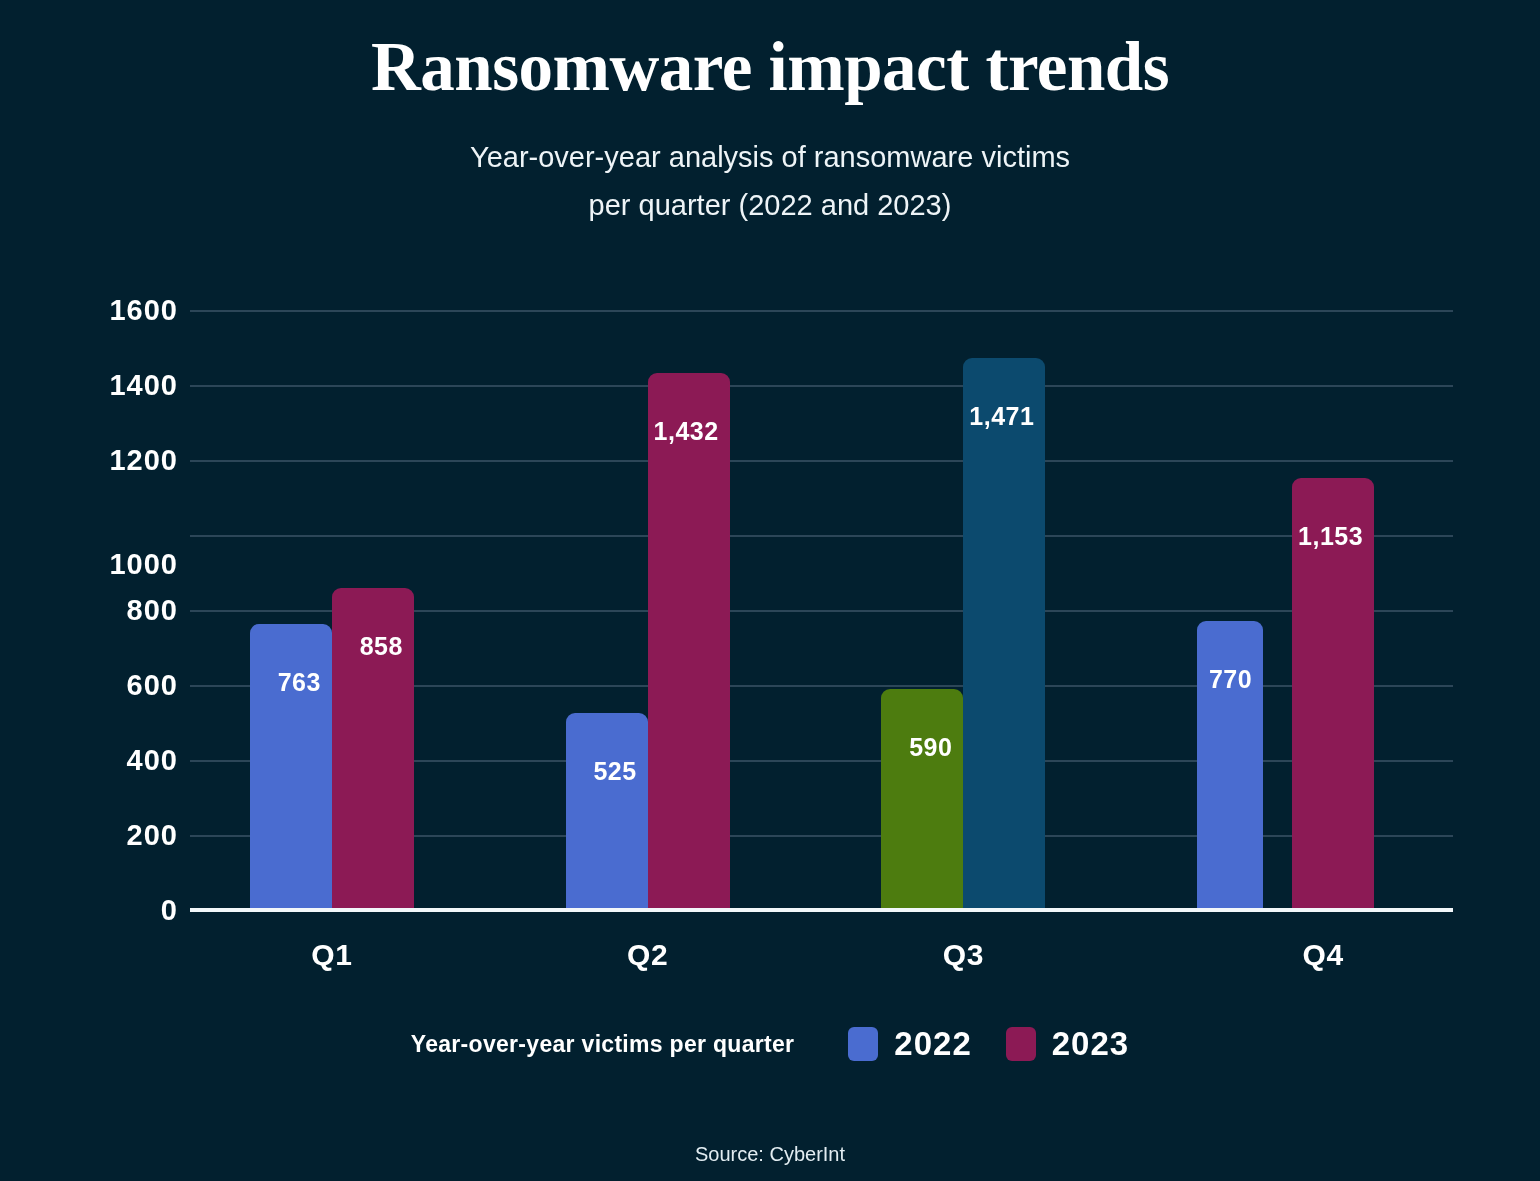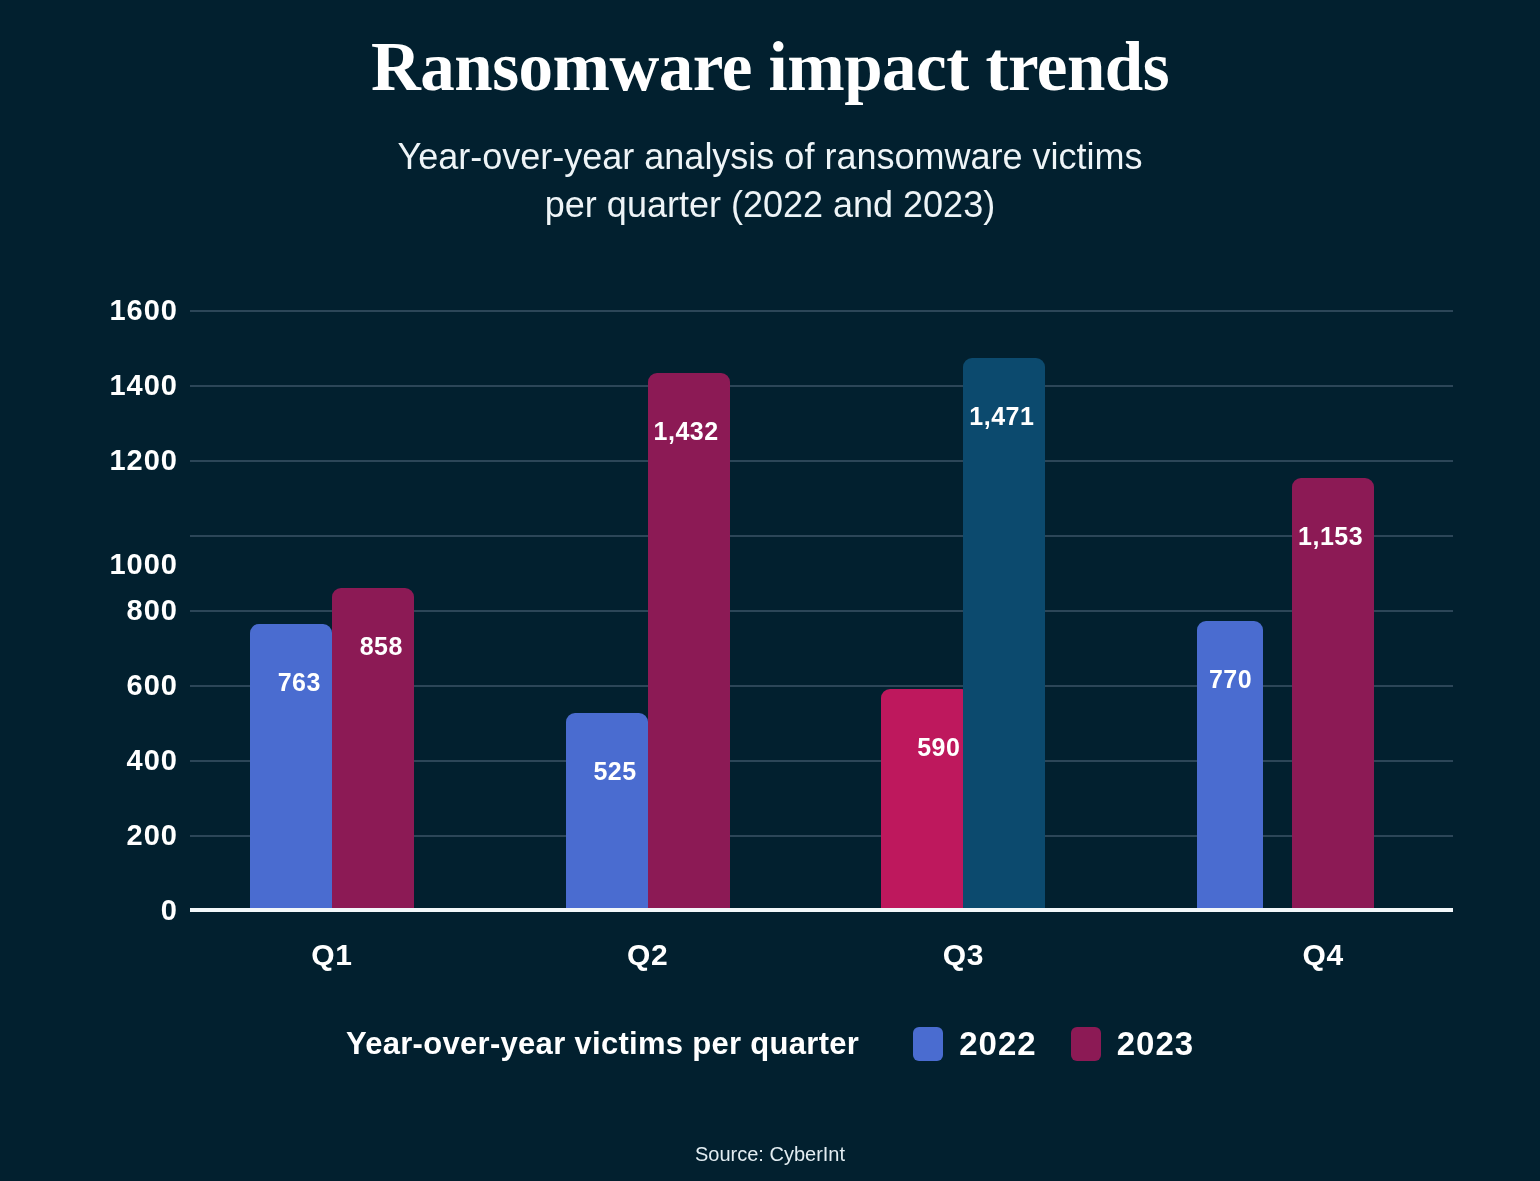--- a/index.html
+++ b/index.html
@@ -27,21 +27,21 @@
     font-size: 69px;
     letter-spacing: -0.5px;
     color: #ffffff;
   }
   #chart-subtitle {
     position: absolute;
     top: 133px;
     left: 0;
     width: 1540px;
     text-align: center;
-    font-size: 36px;
+    font-size: 29px;
     line-height: 48px;
     color: #eef4f7;
     font-weight: 400;
   }
   #chart-subtitle span { display: block; }
 
   
   #plot-area {
     position: absolute;
     left: 190px;
@@ -118,21 +118,21 @@
     position: absolute;
     top: 1025px;
     left: 0;
     width: 1540px;
     display: flex;
     align-items: center;
     justify-content: center;
     gap: 34px;
   }
   #legend-title {
-    font-size: 31px;
+    font-size: 23px;
     font-weight: bold;
     color: #ffffff;
     letter-spacing: 0.3px;
     margin-right: 20px;
   }
   .legend-item {
     display: flex;
     align-items: center;
     gap: 16px;
   }
@@ -191,21 +191,21 @@
     </div>
     <div class="bar-group" style="left: 375.625px; width: 164px;">
       <div class="bar s2022" style="height: 196.875px; width: 82px; left: 0px; background: rgb(74, 108, 208);">
         <span class="bar-value">525</span>
       </div>
       <div class="bar s2023" style="height: 537px; width: 82px; left: 82px; background: rgb(140, 26, 85);">
         <span class="bar-value">1,432</span>
       </div>
     </div>
     <div class="bar-group" style="left: 691.375px; width: 164px;">
-      <div class="bar s2022" style="height: 221.25px; width: 82px; left: 0px; background: #be185d; padding-left: 8px;">
+      <div class="bar s2022" style="height: 221.25px; width: 82px; left: 0px; background: #4d7c0f;">
         <span class="bar-value">590</span>
       </div>
       <div class="bar s2023" style="height: 551.625px; width: 82px; left: 82px; background: #0c4a6e;">
         <span class="bar-value">1,471</span>
       </div>
     </div>
     <div class="bar-group" style="left: 1007.12px; width: 164px;">
       <div class="bar s2022" style="height: 288.75px; width: 66px; left: 0px; background: rgb(74, 108, 208);">
         <span class="bar-value">770</span>
       </div>

